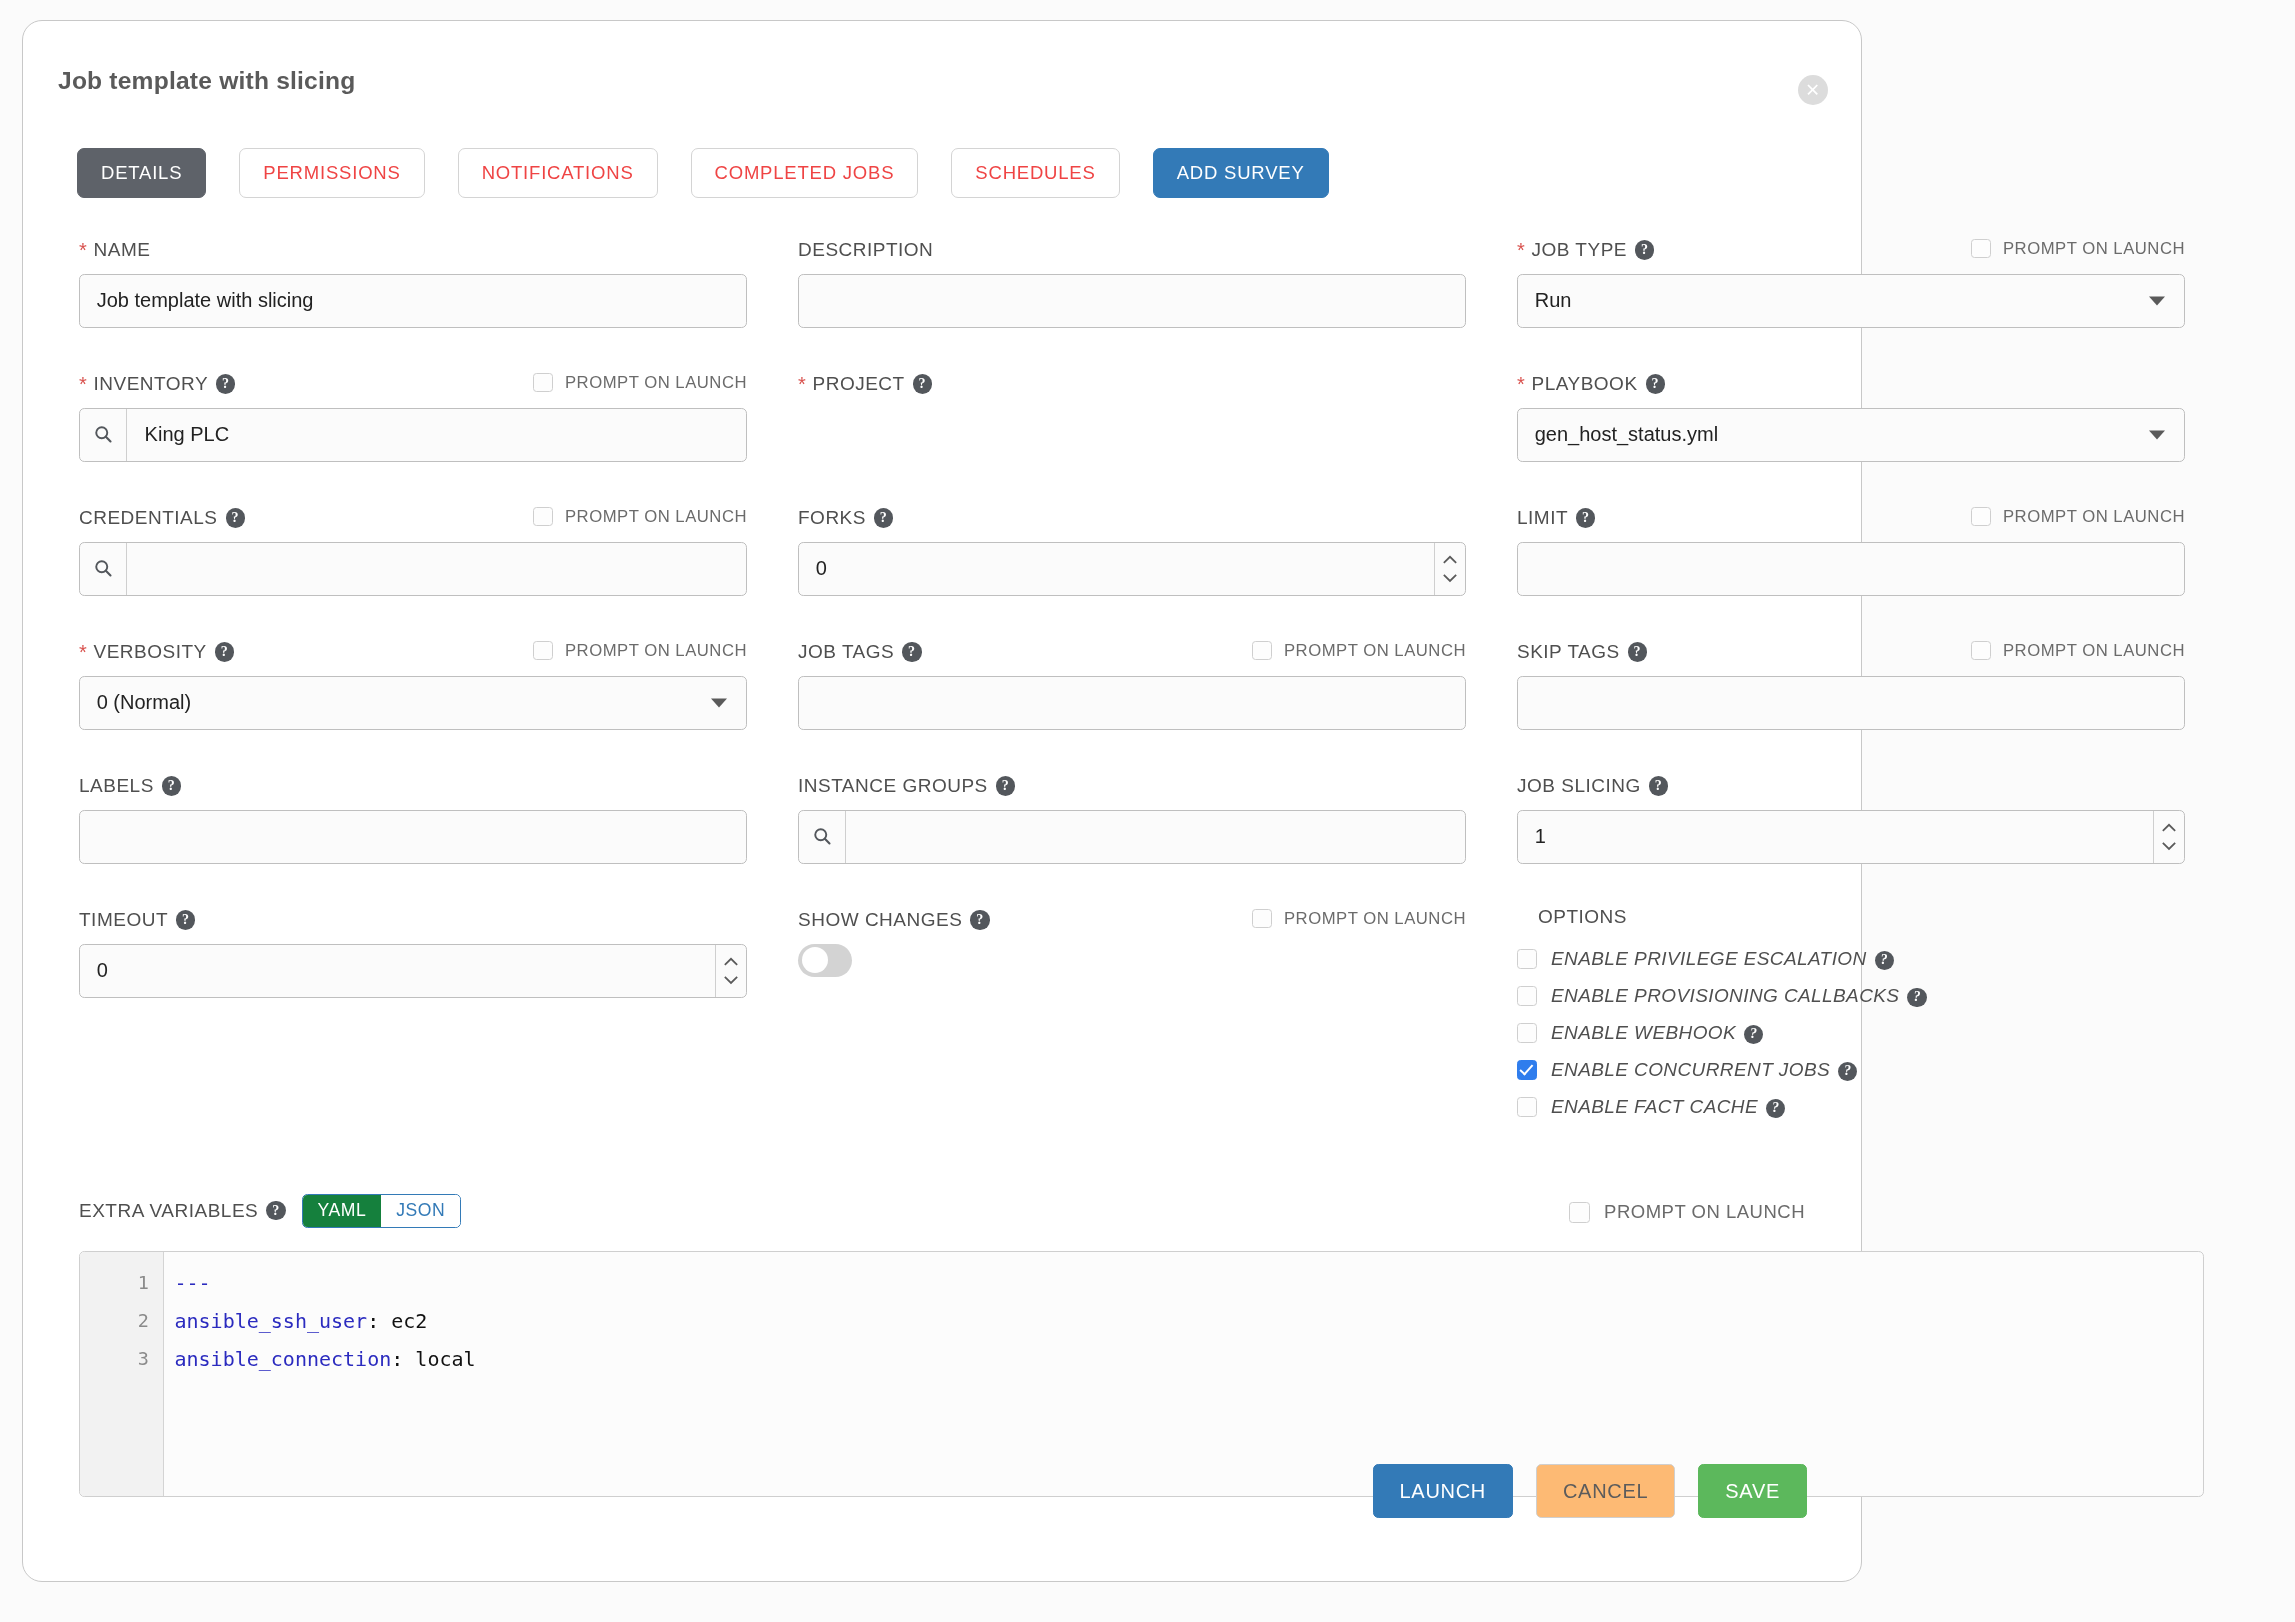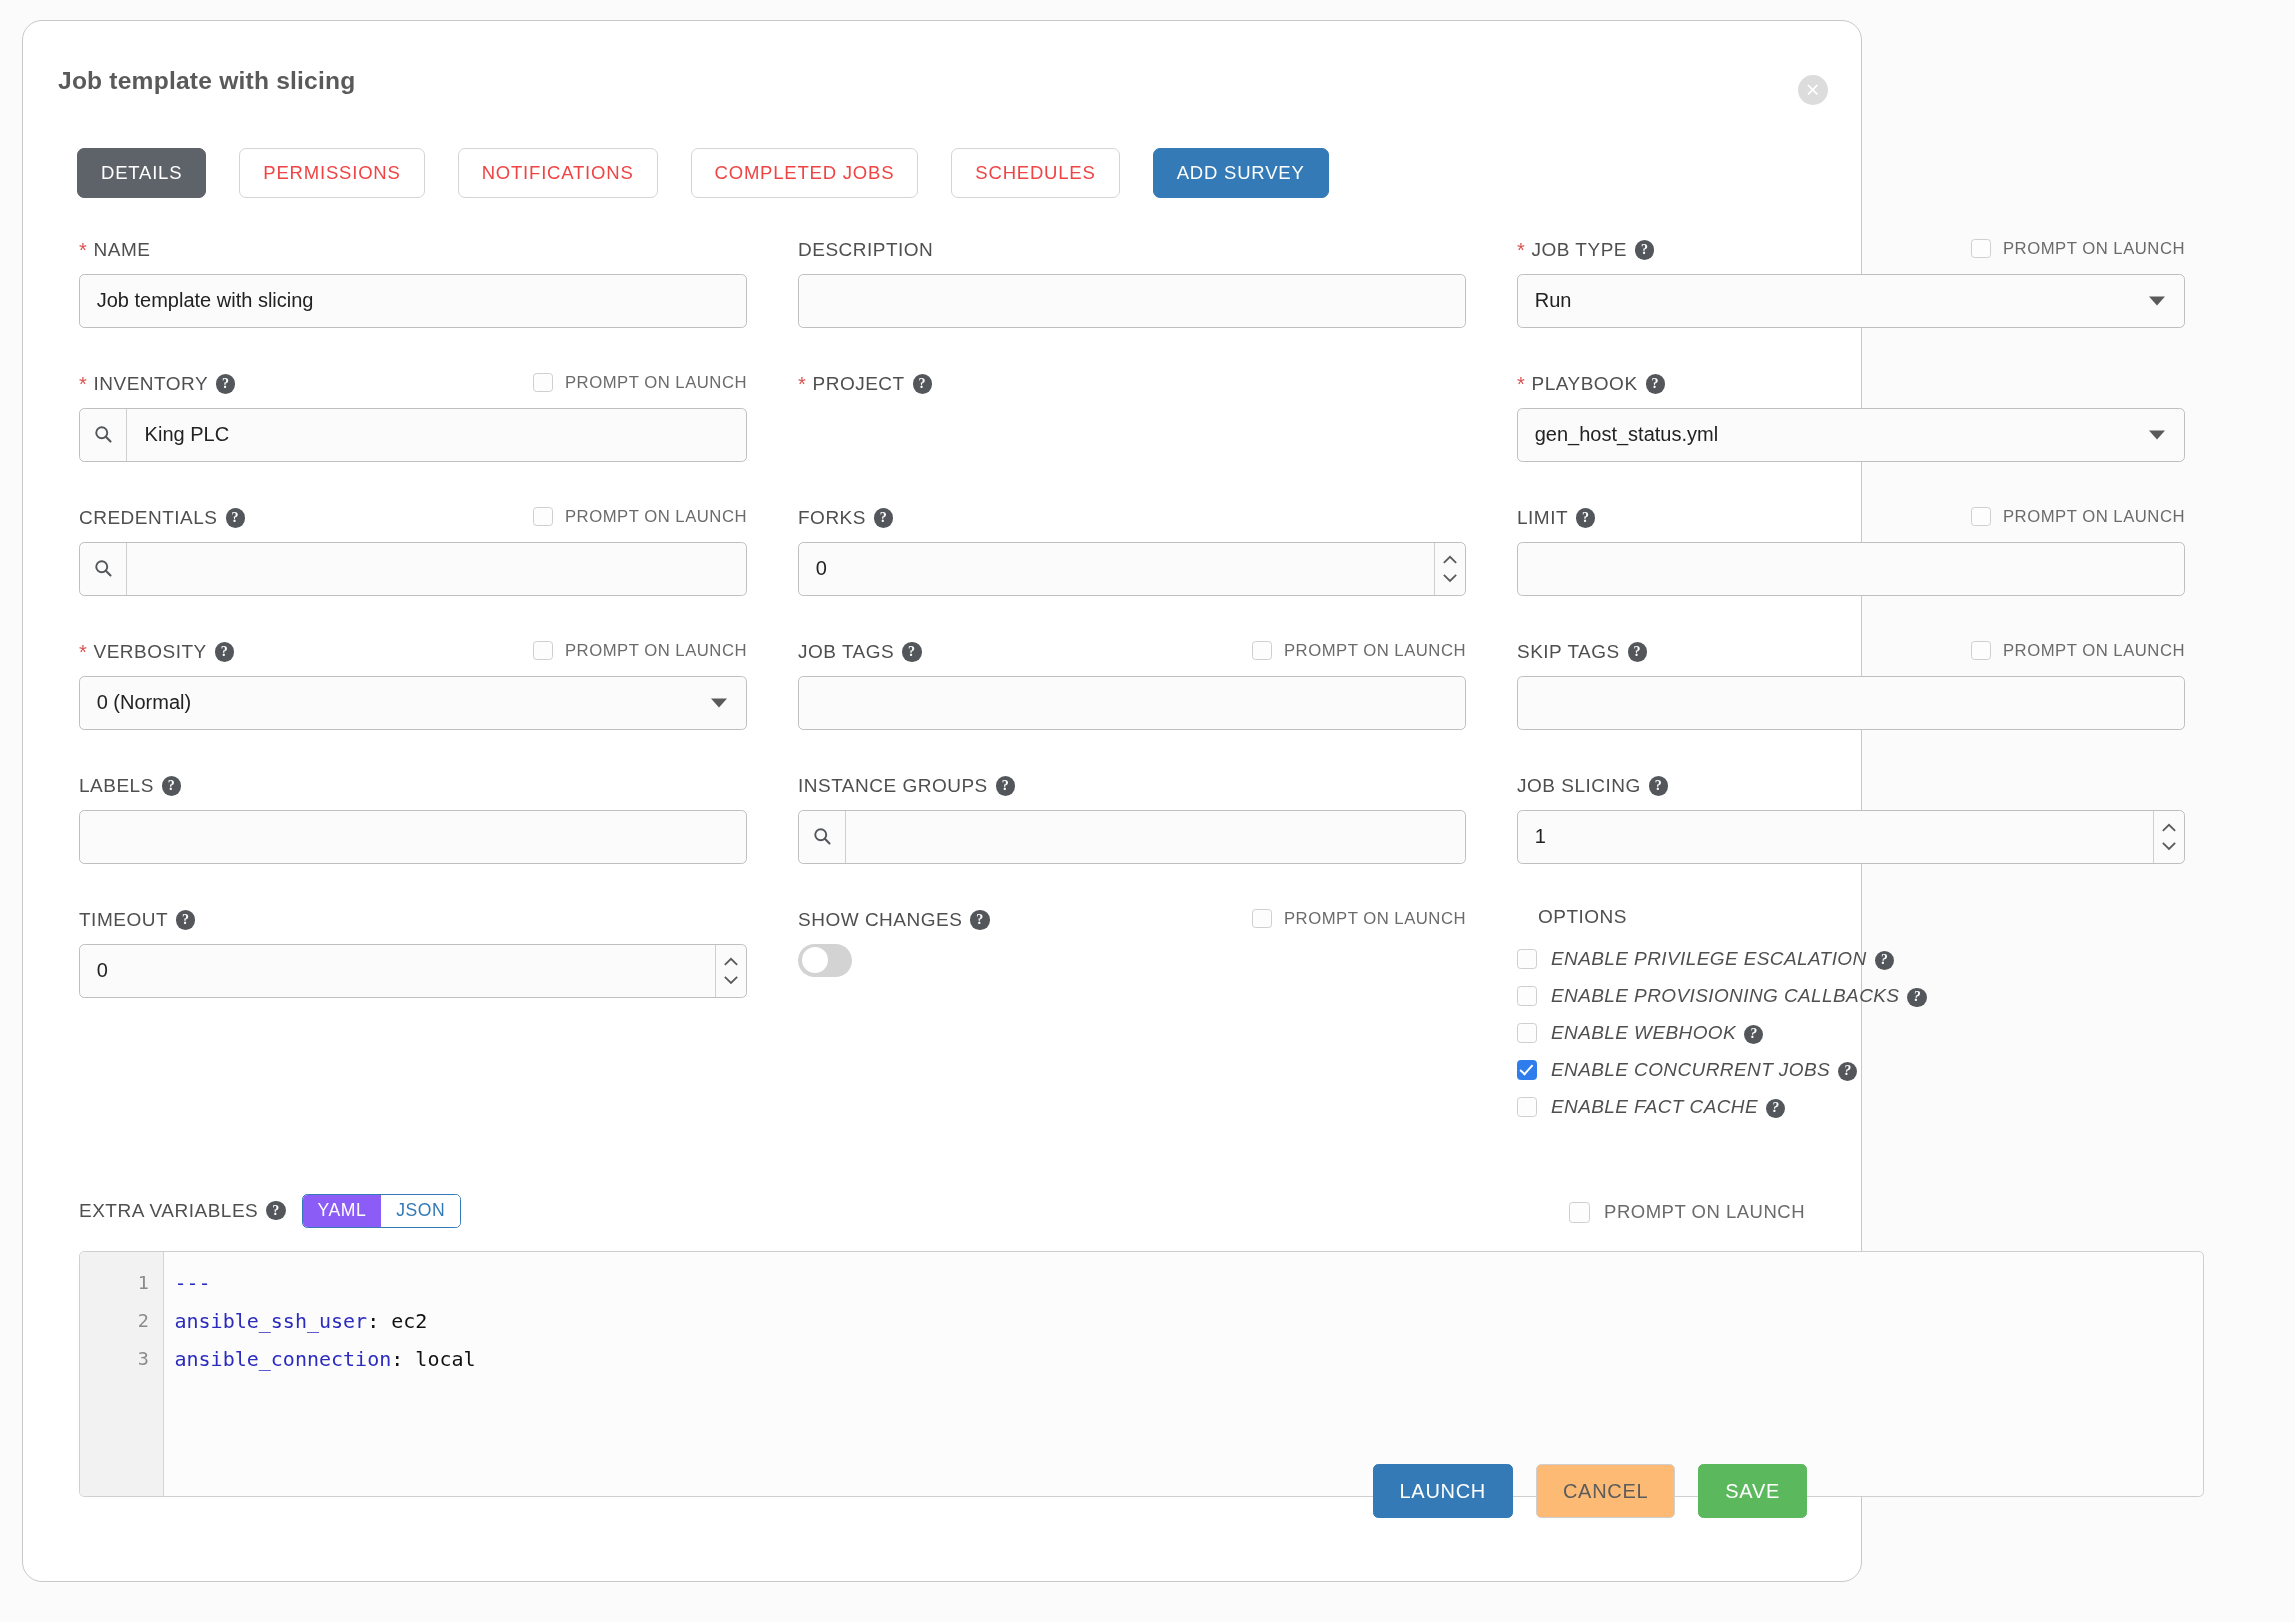--- a/index.html
+++ b/index.html
@@ -144,21 +144,21 @@
   .ev-head {
     position: absolute; left: 56px; top: 1173px; display: flex; align-items: center;
   }
   .ev-lbl { font-size: 19px; color: #4f4f4f; letter-spacing: 0.5px; display: flex; align-items: center; }
   .seg {
     display: flex; margin-left: 16px; border: 1.8px solid #337ab7; border-radius: 5.3px; overflow: hidden;
   }
   .seg div {
     font-size: 17.6px; letter-spacing: 0.5px; padding: 5.3px 15px; cursor: pointer;
   }
-  .seg .on { background: #8b5cf6; color: #fff; }
+  .seg .on { background: #15803d; color: #fff; }
   .seg .off { background: #fff; color: #337ab7; }
 
   .ev-pol { position: absolute; right: 56px; top: 1180px; display: flex; align-items: center; }
   .ev-pol .cbx {
     width: 21px; height: 21px; border: 1.8px solid #cfcfcf; border-radius: 3.5px;
     background: #fdfdfd; margin-right: 14px; box-sizing: border-box; cursor: pointer;
   }
   .ev-pol span { font-size: 18.5px; color: #6b6b6b; letter-spacing: 0.5px; }
 
   .editor {

